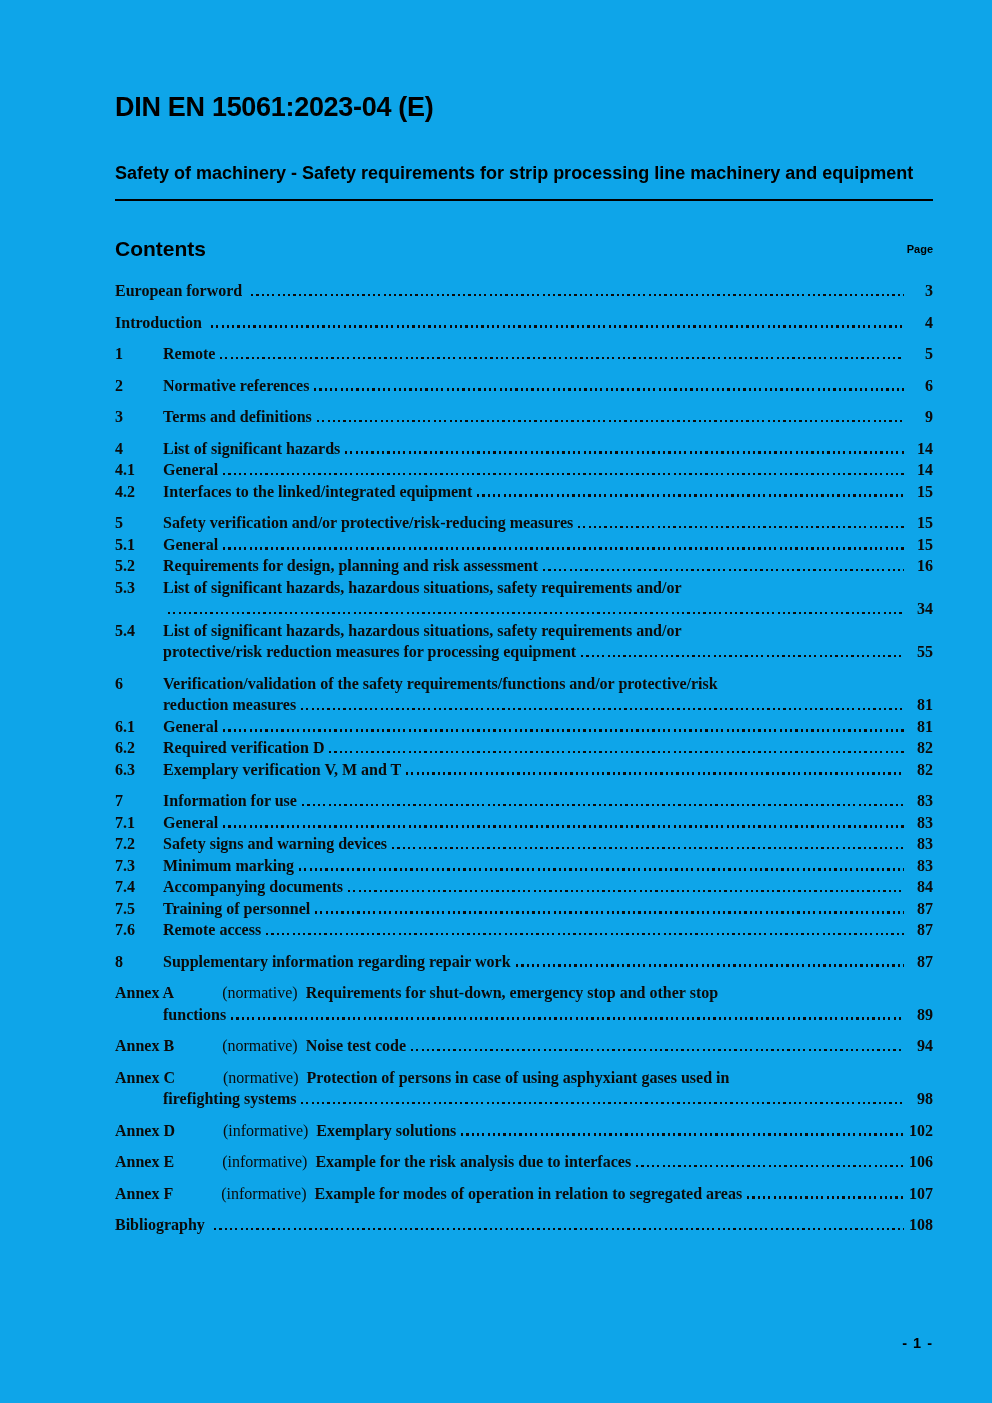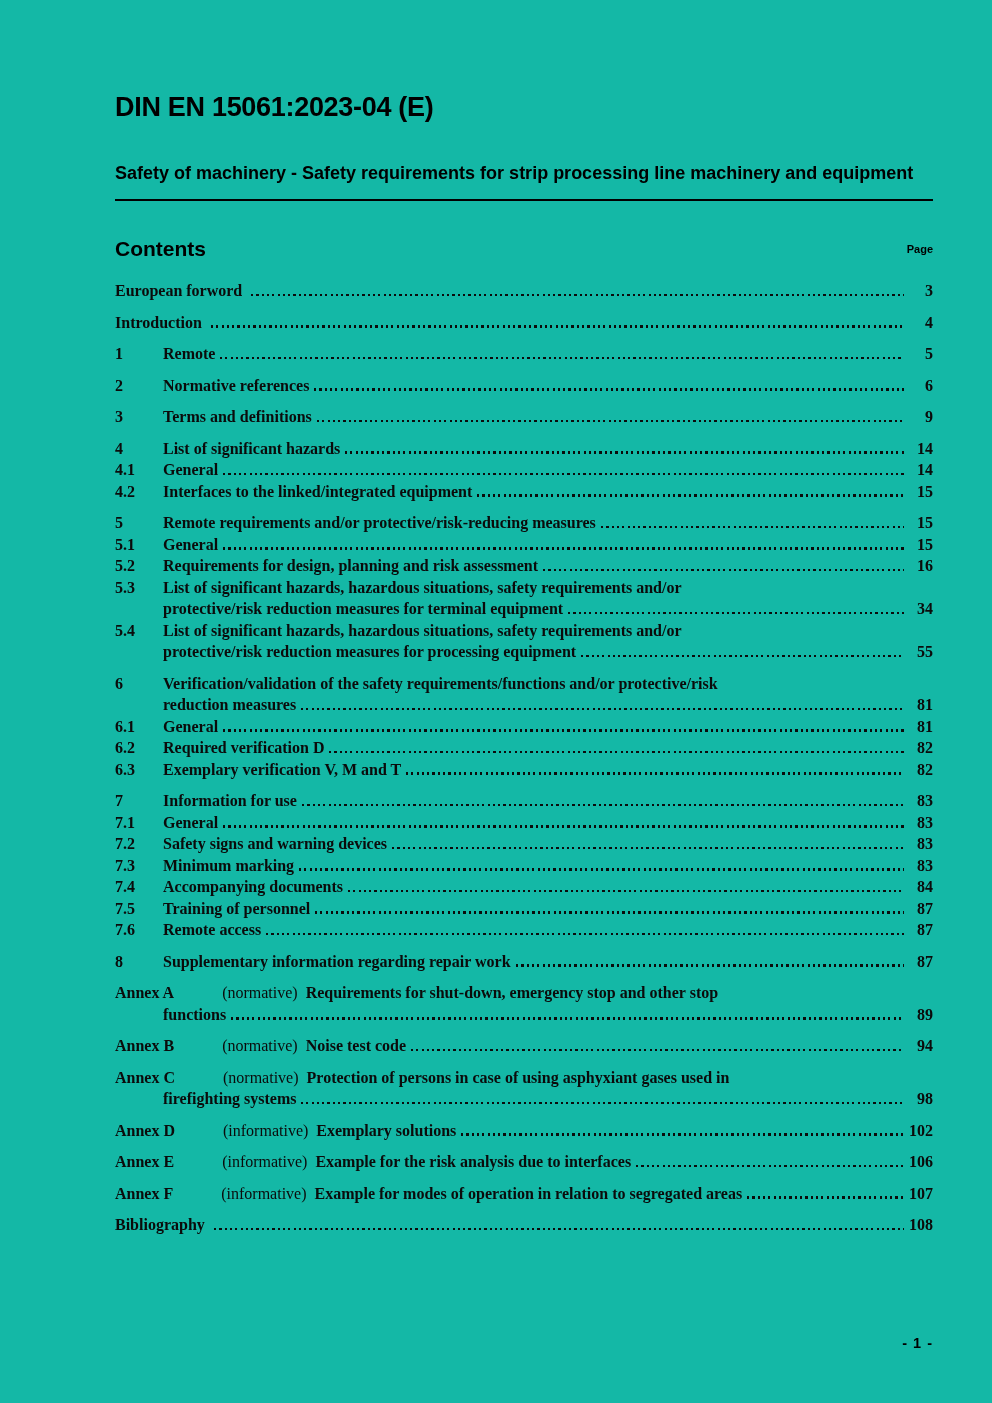--- a/index.html
+++ b/index.html
@@ -2,21 +2,21 @@
 <html><head>
 <meta charset="utf-8">
 <style>
   * { box-sizing: border-box; }
   html, body { margin: 0; padding: 0; background: #ffffff; }
   .page {
     position: relative;
     width: 992px;
     height: 1403px;
     margin: 0 auto;
-    background: #14b8a6;
+    background: #0ea5e9;
     color: #000000;
     padding: 92px 59px 0 115px;
     font-family: "Liberation Serif", "DejaVu Serif", serif;
     overflow: hidden;
   }
   
   .doc-title {
     margin: 0;
     font-family: "Liberation Sans", "DejaVu Sans", sans-serif;
     font-weight: bold;
@@ -162,21 +162,21 @@
         <div class="tline">
           <span class="num">4.2</span>
           <span class="ttl">Interfaces to the linked/integrated equipment</span>
           <span class="leader"></span>
           <span class="pg">15</span>
         </div>
       </div>
       <div class="entry group">
         <div class="tline">
           <span class="num">5</span>
-          <span class="ttl">Remote requirements and/or protective/risk-reducing measures</span>
+          <span class="ttl">Safety verification and/or protective/risk-reducing measures</span>
           <span class="leader"></span>
           <span class="pg">15</span>
         </div>
       </div>
       <div class="entry">
         <div class="tline">
           <span class="num">5.1</span>
           <span class="ttl">General</span>
           <span class="leader"></span>
           <span class="pg">15</span>
@@ -190,21 +190,20 @@
           <span class="pg">16</span>
         </div>
       </div>
       <div class="entry">
         <div class="tline">
           <span class="num">5.3</span>
           <span class="ttl">List of significant hazards, hazardous situations, safety requirements and/or</span>
         </div>
         <div class="tline cont">
           <span class="indent"></span>
-          <span class="ttl">protective/risk reduction measures for terminal equipment</span>
           <span class="leader"></span>
           <span class="pg">34</span>
         </div>
       </div>
       <div class="entry">
         <div class="tline">
           <span class="num">5.4</span>
           <span class="ttl">List of significant hazards, hazardous situations, safety requirements and/or</span>
         </div>
         <div class="tline cont">

